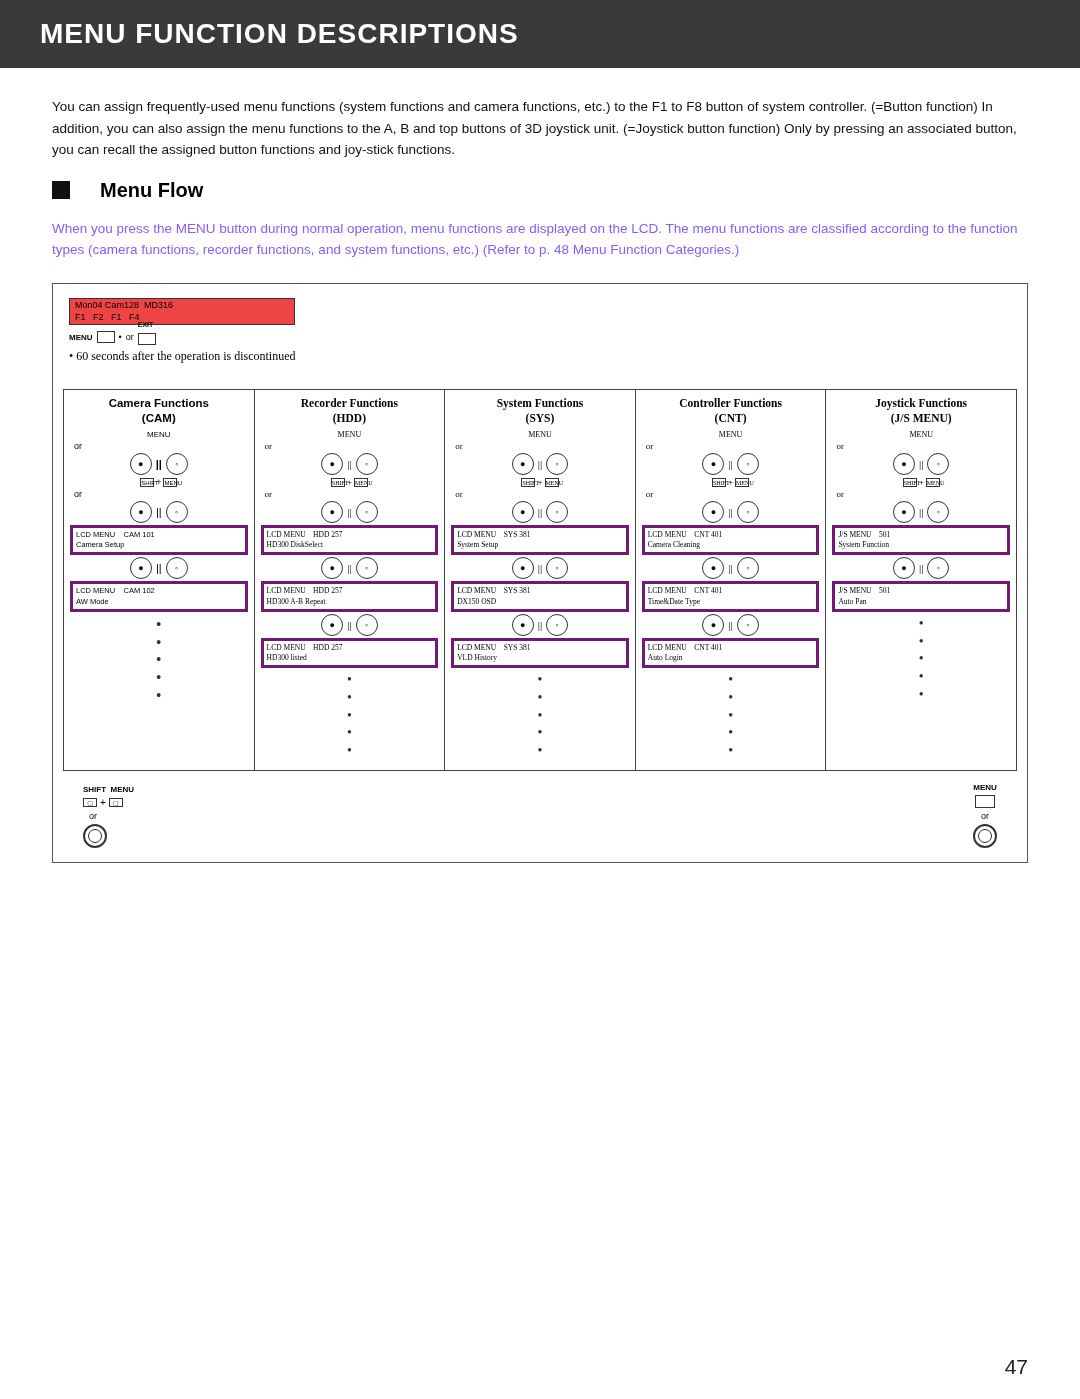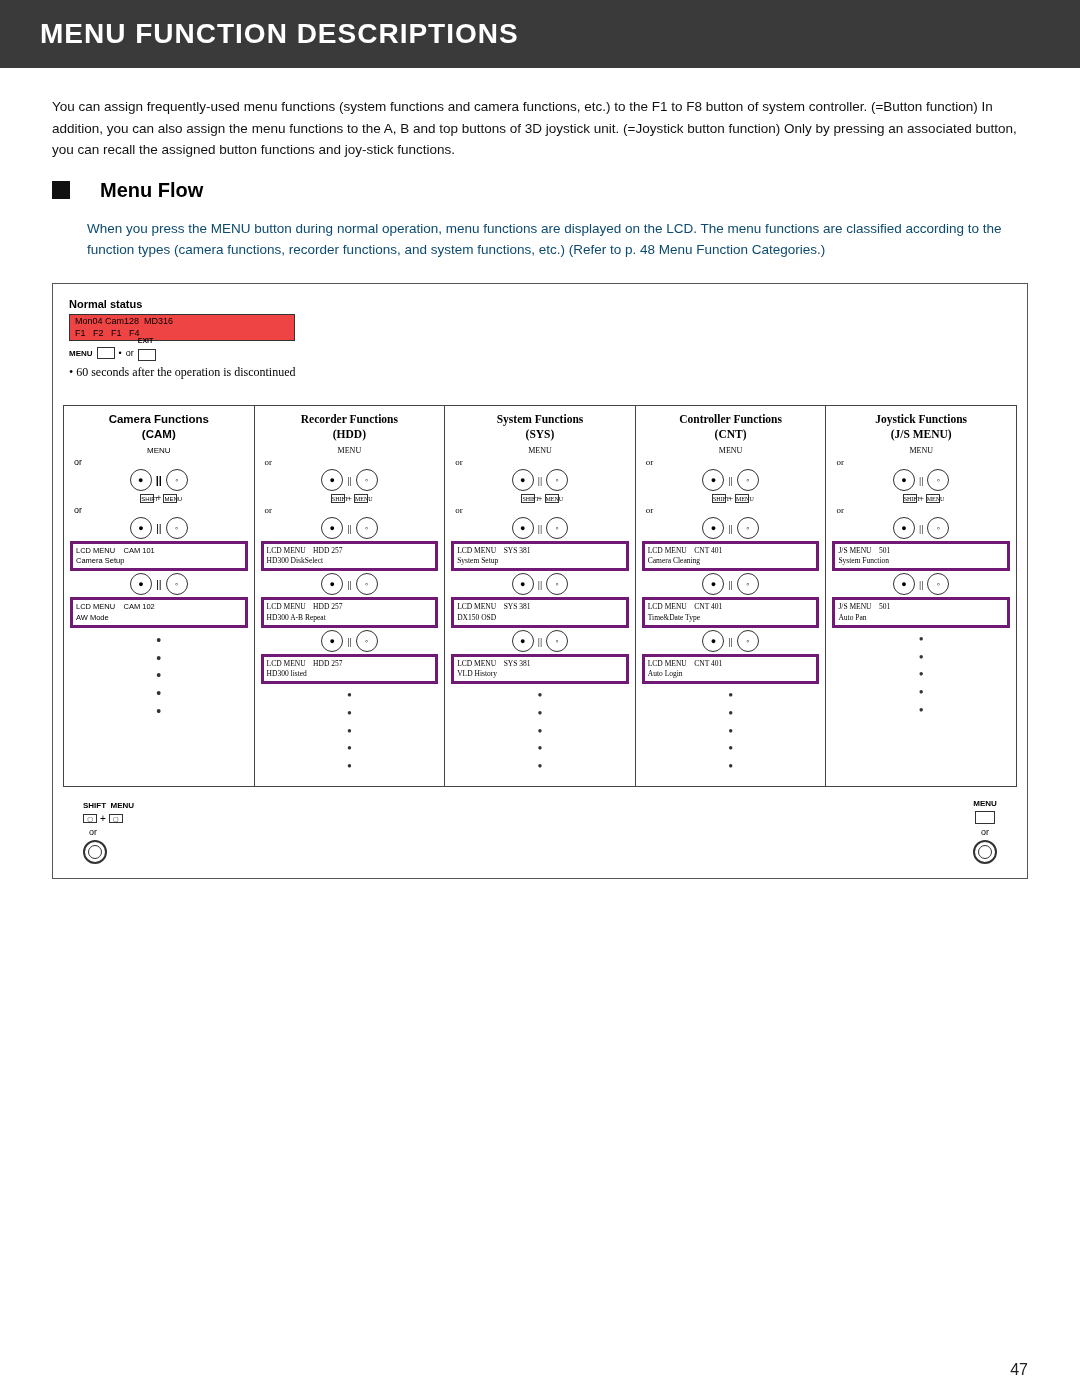--- a/index.html
+++ b/index.html
@@ -62,22 +62,21 @@
       background: #111;
       display: inline-block;
       flex-shrink: 0;
       margin-right: 4px;
     }
 
     .menu-flow-desc {
       font-size: 13.5px;
       line-height: 1.6;
       margin-bottom: 22px;
-      color: #0c4a6e;
-      margin-left: 35px;
+      color: #8b5cf6;
     }
 
     
     .flow-diagram {
       border: 1.5px solid #555;
       padding: 14px 10px 14px 10px;
       margin-bottom: 20px;
       position: relative;
       background: #fff;
     }
@@ -201,21 +200,21 @@
       gap: 1px;
       margin: 4px 0;
       line-height: 1.2;
       color: #333;
     }
 
     .page-number {
       position: absolute;
       bottom: 20px;
       right: 52px;
-      font-size: 16px;
+      font-size: 21px;
       font-weight: normal;
       color: #222;
     }
 
     .menu-btn-rect {
       border: 1px solid #333;
       width: 20px;
       height: 13px;
       display: inline-block;
       background: #fff;
@@ -262,21 +261,20 @@
 
   <div class="section-title">
     <span class="section-title-square"></span>
     <span>Menu Flow</span>
   </div>
 
   <p class="menu-flow-desc">When you press the MENU button during normal operation, menu functions are displayed on the LCD. The menu functions are classified according to the function types (camera functions, recorder functions, and system functions, etc.) (Refer to p. 48 Menu Function Categories.)</p>
 
   <div class="flow-diagram">
 
-    <div class="normal-status-label">Normal status</div>
 
     <div style="display:flex; align-items:flex-start; margin-left:6px; margin-bottom:6px; gap:10px;">
 
       <div style="display:flex;flex-direction:column;gap:2px;">
         <div class="lcd-box" style="font-size:9px;">
           Mon04 Cam128&nbsp;&nbsp;MD316<br>
           F1&nbsp;&nbsp;&nbsp;F2&nbsp;&nbsp;&nbsp;F1&nbsp;&nbsp;&nbsp;F4
         </div>
         <div style="display:flex;align-items:center;gap:4px;margin-top:2px;">
           <span style="font-size:8px;font-weight:bold;">MENU</span>

